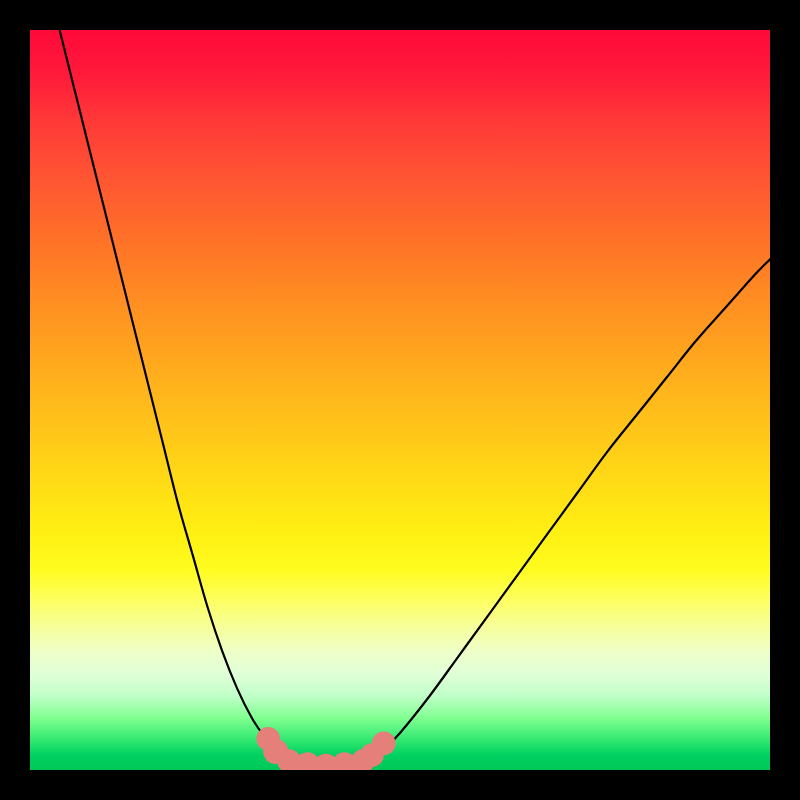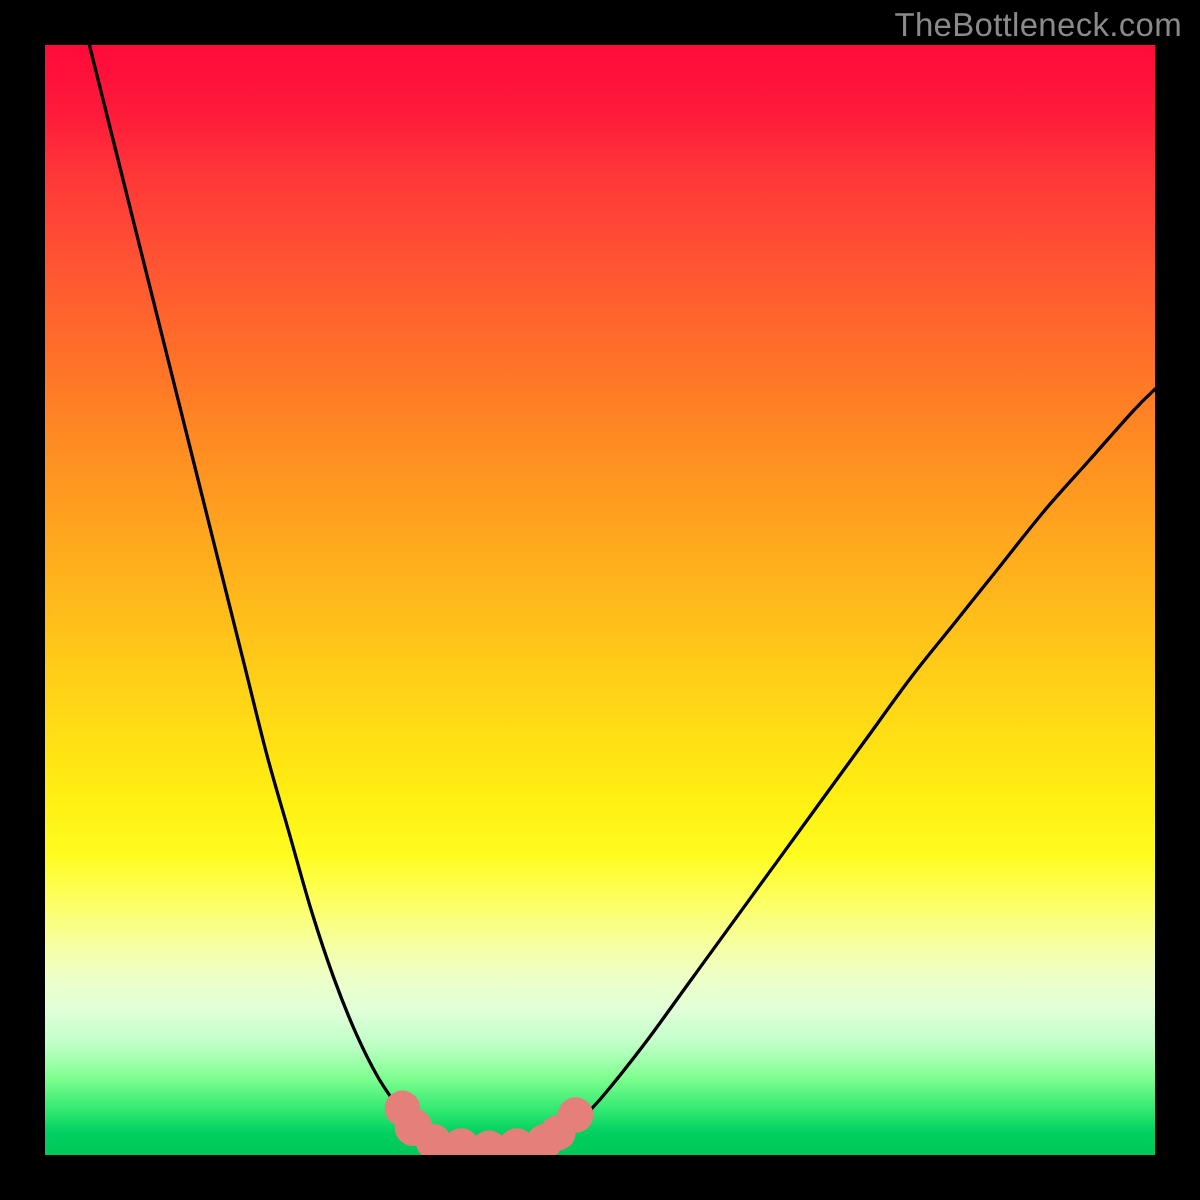--- a/index.html
+++ b/index.html
@@ -82,14 +82,13 @@
         <circle cx="259" cy="731.12" r="11.84" fill="#e57f7a"></circle>
         <circle cx="277.5" cy="734.82" r="12.58" fill="#e57f7a"></circle>
         <circle cx="296" cy="736.3" r="12.58" fill="#e57f7a"></circle>
         <circle cx="314.5" cy="734.82" r="12.58" fill="#e57f7a"></circle>
         <circle cx="333" cy="731.12" r="11.84" fill="#e57f7a"></circle>
         <circle cx="341.88" cy="725.2" r="11.84" fill="#e57f7a"></circle>
         <circle cx="353.71999999999997" cy="713.36" r="11.84" fill="#e57f7a"></circle>
       </g>
   </svg>
 
-  <div class="watermark">TheBottleneck.com</div>
 </div>
 
 </body></html>

